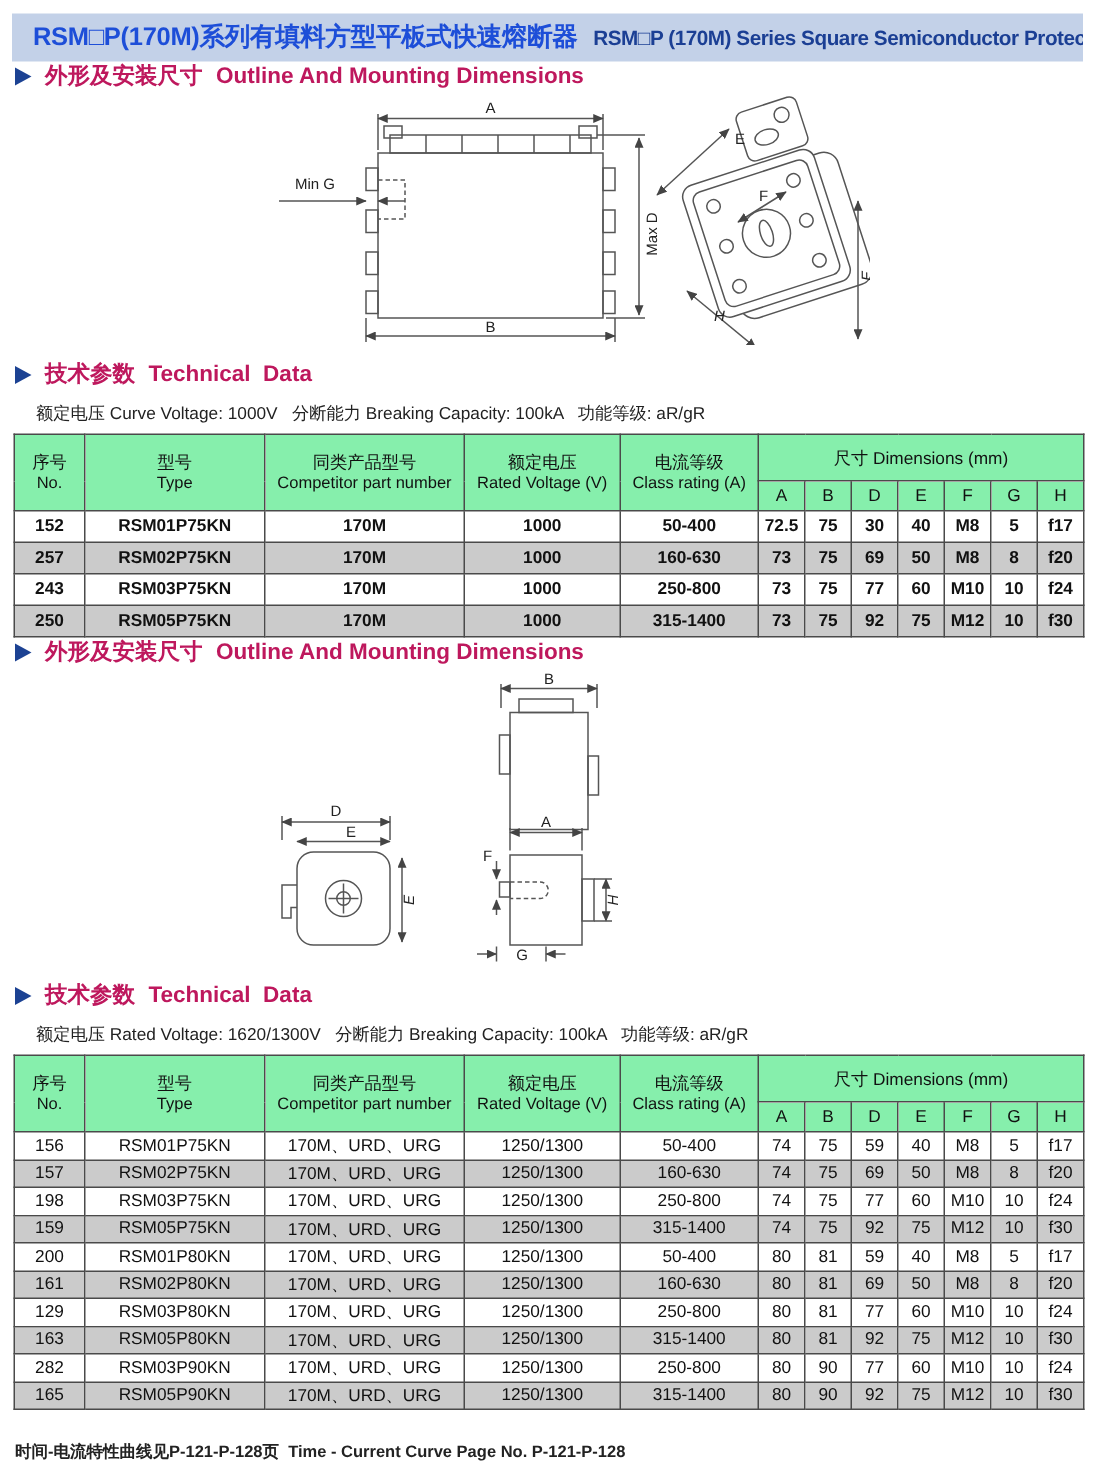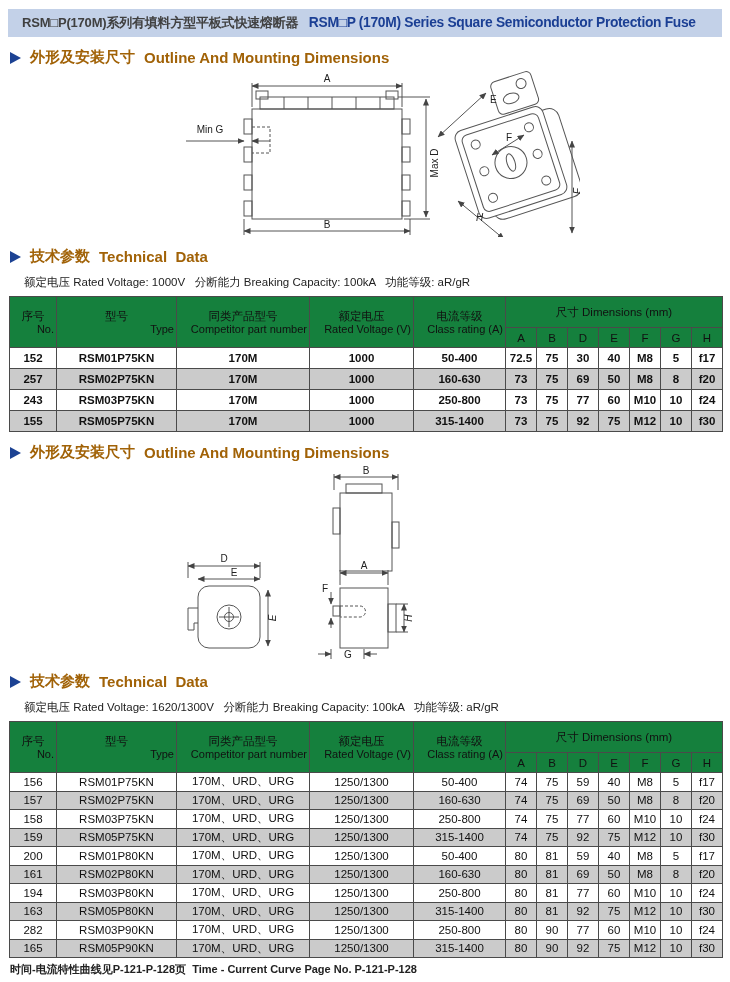--- a/index.html
+++ b/index.html
@@ -5,49 +5,49 @@
   * { box-sizing: border-box; }
   body {
     width: 730px; height: 982px; margin: 0; overflow: hidden;
     background: #ffffff; color: #1a1a1a;
     font-family: "Liberation Sans", "DejaVu Sans", sans-serif;
   }
   .header-bar {
     margin: 9px 8px 0 8px; background: #c3d1e8; padding: 4px 8px 5px 14px;
     white-space: nowrap; overflow: hidden;
   }
-  .title-zh { font-weight: bold; color: #404040; font-size: 13px; letter-spacing: -0.2px; }
+  .title-zh { font-weight: bold; color: #1d4ed8; font-size: 17px; letter-spacing: -0.2px; }
   .title-en { font-weight: bold; color: #1b3f94; font-size: 13.8px; letter-spacing: -0.3px; margin-left: 6px; }
   .section-heading {
     display: flex; align-items: center; gap: 9px;
-    margin: 11px 0 0 10px; font-size: 15px; font-weight: bold; color: #a16207;
+    margin: 0 0 0 10px; font-size: 15px; font-weight: bold; color: #be185d;
   }
   .tri {
     width: 0; height: 0; flex: none;
     border-left: 11px solid #1c4293;
     border-top: 6.5px solid transparent; border-bottom: 6.5px solid transparent;
   }
   .section-heading .en { white-space: pre; }
   .spec-line { margin: 9px 0 0 24px; font-size: 11.5px; color: #222; white-space: pre; }
   .drawing { position: relative; }
   .drawing svg { display: block; }
   table.data {
     border-collapse: collapse; margin: 6px 8px 0 9px; table-layout: fixed;
     width: 713px; font-size: 11.5px; text-align: center; color: #111;
   }
   table.data th, table.data td { border: 1px solid #4a4a4a; padding: 1px 2px; overflow: hidden; }
-  table.data thead th { background: #15803d; font-weight: normal; }
+  table.data thead th { background: #86efac; font-weight: normal; }
   .hz { font-size: 11.5px; line-height: 14px; }
-  .he { font-size: 11px; line-height: 13px; text-align: right; }
+  .he { font-size: 11px; line-height: 13px; }
   tr.hdr-main th { height: 31px; }
   tr.hdr-dims th { height: 20px; }
   #table1 tbody td { height: 21px; font-weight: bold; }
   #table2 tbody td { height: 18.5px; }
   tr.row-gray td { background: #cbcbcb; }
-  .footer-note { margin: 4px 0 0 10px; font-size: 11px; font-weight: bold; color: #222; white-space: pre; }
+  .footer-note { margin: 20px 0 0 10px; font-size: 11px; font-weight: bold; color: #222; white-space: pre; }
   .dim-text { font-size: 10px; fill: #222; font-family: "Liberation Sans", sans-serif; }
   .dim-text-i { font-size: 10px; font-style: italic; fill: #222; font-family: "Liberation Sans", sans-serif; }
 </style>
 </head>
 <body>
 
 <div class="header-bar">
   <span class="title-zh">RSM□P(170M)系列有填料方型平板式快速熔断器</span>
   <span class="title-en">RSM□P (170M) Series Square Semiconductor Protection Fuse</span>
 </div>
@@ -131,21 +131,21 @@
     <text x="401" y="120" class="dim-text-i" transform="rotate(-90 401 120)" text-anchor="middle">E</text>
   </svg>
 </div>
 
 <div class="section-heading" style="margin-top:8px;">
   <span class="tri"></span>
   <span>技术参数</span>
   <span class="en">Technical  Data</span>
 </div>
 
-<div class="spec-line">额定电压 Rated Voltage: 1000V   分断能力 Breaking Capacity: 100kA   功能等级: aR/gR</div>
+<div class="spec-line">额定电压 Curve Voltage: 1000V   分断能力 Breaking Capacity: 100kA   功能等级: aR/gR</div>
 
 <table class="data" id="table1">
   <colgroup>
     <col style="width:47px">
       <col style="width:120px">
       <col style="width:133px">
       <col style="width:104px">
       <col style="width:92px">
     <col style="width:31px">
       <col style="width:31px">
@@ -226,21 +226,21 @@
         <td>250-800</td>
         <td>73</td>
         <td>75</td>
         <td>77</td>
         <td>60</td>
         <td>M10</td>
         <td>10</td>
         <td>f24</td>
       </tr>
       <tr class="row-gray">
-        <td>155</td>
+        <td>250</td>
         <td>RSM05P75KN</td>
         <td>170M</td>
         <td>1000</td>
         <td>315-1400</td>
         <td>73</td>
         <td>75</td>
         <td>92</td>
         <td>75</td>
         <td>M12</td>
         <td>10</td>
@@ -399,21 +399,21 @@
         <td>160-630</td>
         <td>74</td>
         <td>75</td>
         <td>69</td>
         <td>50</td>
         <td>M8</td>
         <td>8</td>
         <td>f20</td>
       </tr>
       <tr>
-        <td>158</td>
+        <td>198</td>
         <td>RSM03P75KN</td>
         <td>170M、URD、URG</td>
         <td>1250/1300</td>
         <td>250-800</td>
         <td>74</td>
         <td>75</td>
         <td>77</td>
         <td>60</td>
         <td>M10</td>
         <td>10</td>
@@ -455,21 +455,21 @@
         <td>160-630</td>
         <td>80</td>
         <td>81</td>
         <td>69</td>
         <td>50</td>
         <td>M8</td>
         <td>8</td>
         <td>f20</td>
       </tr>
       <tr>
-        <td>194</td>
+        <td>129</td>
         <td>RSM03P80KN</td>
         <td>170M、URD、URG</td>
         <td>1250/1300</td>
         <td>250-800</td>
         <td>80</td>
         <td>81</td>
         <td>77</td>
         <td>60</td>
         <td>M10</td>
         <td>10</td>

